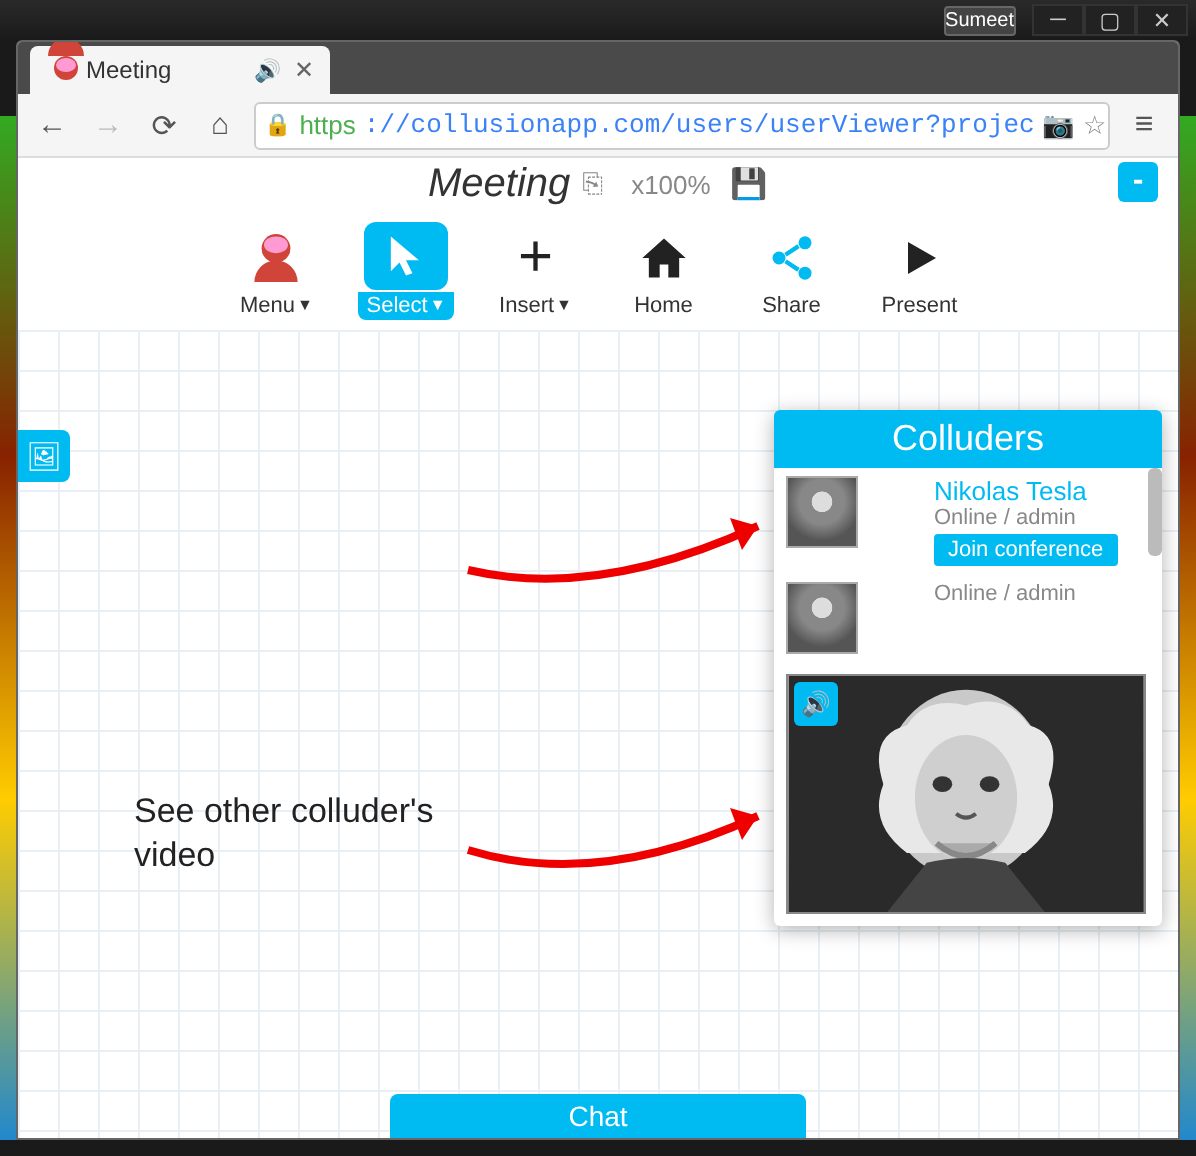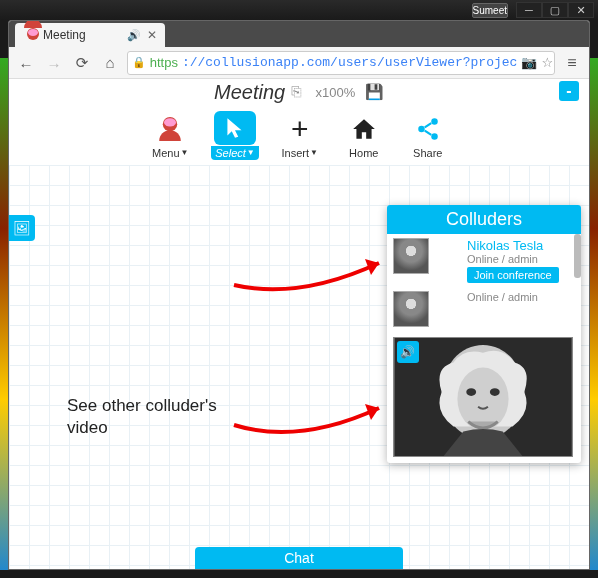--- a/index.html
+++ b/index.html
@@ -37,21 +37,21 @@
   .dup-icon{color:#888;font-size:13px;}
   .zoom{color:#888;font-size:13px;margin-left:8px;}
   .save-icon{color:#00baf2;font-size:15px;margin-left:4px;}
   .minpanel{position:absolute;right:10px;top:2px;width:20px;height:20px;background:#00baf2;color:#fff;border-radius:3px;display:flex;align-items:center;justify-content:center;font-size:16px;font-weight:bold;cursor:pointer;}
   
   .toolbar{height:60px;display:flex;align-items:center;justify-content:center;gap:18px;}
   .tool{display:flex;flex-direction:column;align-items:center;gap:1px;cursor:pointer;min-width:46px;}
   .tool .ticon{height:34px;display:flex;align-items:center;justify-content:center;font-size:24px;color:#222;}
   .tool.selected .ticon{background:#00baf2;border-radius:6px;width:42px;}
   .tool .tlabel{font-size:11px;color:#333;display:flex;align-items:center;gap:1px;}
-  .tool.selected .tlabel{background:#00baf2;color:#fff;padding:1px 4px;border-radius:0 0 4px 4px;font-style:italic;}
+  .tool.selected .tlabel{background:#00baf2;color:#fff;padding:1px 4px;border-radius:0 0 4px 4px;}
   .drop{font-size:8px;}
   
   .canvas{position:absolute;top:86px;left:0;right:0;bottom:0;background:#fff;
     background-image:linear-gradient(#e8f0f5 1px,transparent 1px),linear-gradient(90deg,#e8f0f5 1px,transparent 1px);
     background-size:20px 20px;overflow:hidden;}
   
   .sidebtn{position:absolute;left:0;top:50px;width:26px;height:26px;background:#00baf2;border-radius:0 4px 4px 0;display:flex;align-items:center;justify-content:center;color:#fff;font-size:14px;cursor:pointer;}
   
   .ann{position:absolute;color:#222;font-size:17px;line-height:1.3;}
   .ann1{left:58px;top:80px;width:170px;}
@@ -182,20 +182,30 @@
           <span class="ticon">
             <svg width="26" height="26" viewBox="0 0 24 24">
                 <circle cx="18" cy="5" r="3" fill="#00baf2"></circle>
                 <circle cx="6" cy="12" r="3" fill="#00baf2"></circle>
                 <circle cx="18" cy="19" r="3" fill="#00baf2"></circle>
                 <path d="M15 6.5 L9 10.5 M9 13.5 L15 17.5" stroke="#00baf2" stroke-width="2"></path>
               </svg>
           </span>
           <span class="tlabel">
               <span>Share</span>
+            </span>
+        </div>
+        <div class="tool">
+          <span class="ticon">
+            <svg width="24" height="24" viewBox="0 0 24 24">
+                <path d="M6 4 L20 12 L6 20 Z" fill="#222"></path>
+              </svg>
+          </span>
+          <span class="tlabel">
+              <span>Present</span>
             </span>
         </div>
       </div>
 
       <div class="canvas">
         <div class="sidebtn">🖼</div>
 
         <div class="ann ann2">See other colluder's video</div>
 
         <svg class="arrow" style="left:220px;top:80px;width:160px;height:60px;" viewBox="0 0 160 60">

